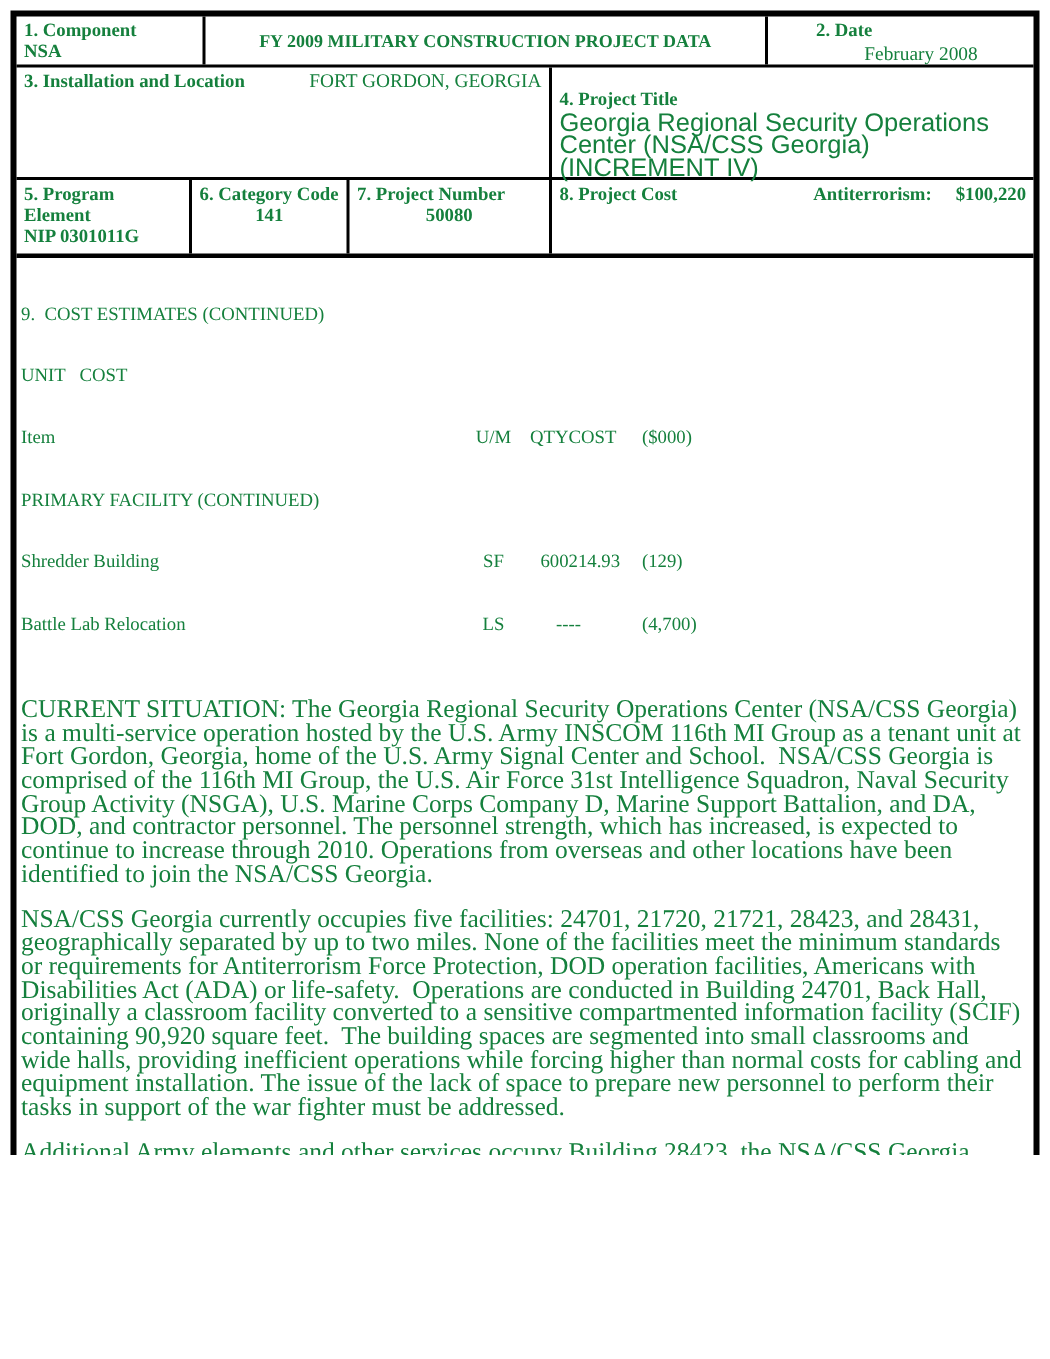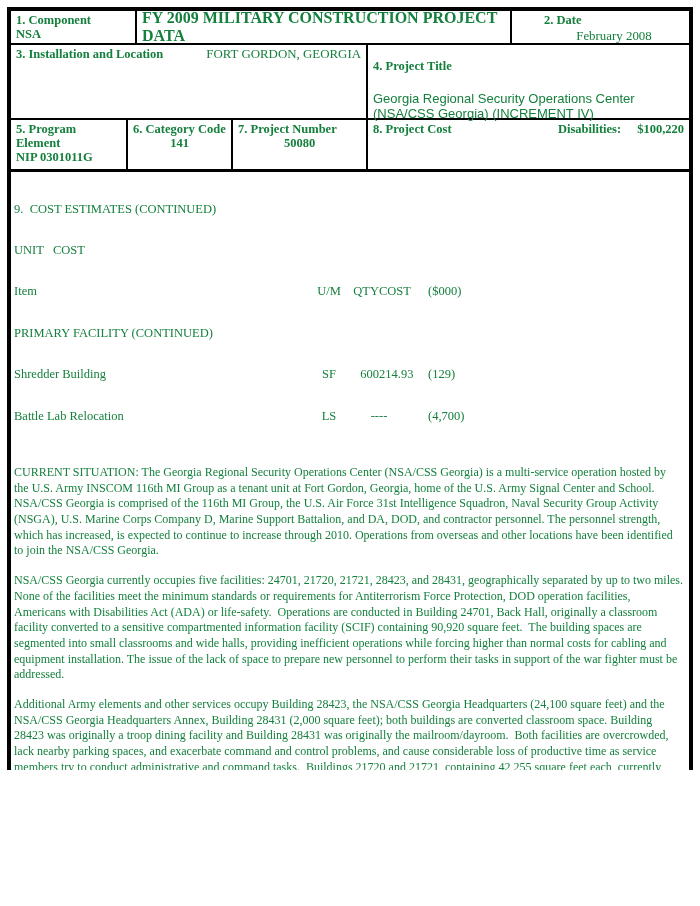--- a/index.html
+++ b/index.html
@@ -30,42 +30,42 @@
 
   .r3 { height:52px; }
   .c-pe { width:117px; }
   .c-cc { width:105px; }
   .c-pn { width:135px; }
   .c-pc { flex:1; display:flex; justify-content:space-between; padding-bottom:3px; }
 
   .label { font-weight:bold; font-size:12.5px; line-height:14px; }
   .val-bold { font-weight:bold; font-size:12.5px; line-height:14px; }
   .val-plain { font-size:12.9px; line-height:15px; }
-  .doc-title { font-weight:bold; font-size:16px; text-align:left; }
+  .doc-title { font-weight:bold; font-size:12px; text-align:left; }
   .date-val { text-align:center; font-size:12.9px; margin-top:2px; }
   .center { text-align:center; }
   .ptitle-val {
-    font-family:"Liberation Sans", sans-serif; font-size:13px; line-height:15px;
-    margin-top:18px; font-weight:normal;
+    font-family:"Liberation Sans", sans-serif; font-size:17px; line-height:15px;
+    margin-top:1px; font-weight:normal;
   }
   .approp { display:flex; font-weight:bold; font-size:12.5px; }
   .approp .gap { width:16px; }
 
   .sec9 { padding:3px 6px 0 3px; font-size:12.5px; line-height:13.8px; white-space:pre-wrap; }
   .sec9 .line { white-space:pre-wrap; }
   .cost-row { display:flex; white-space:pre; }
   .col-item { width:295px; }
   .col-um  { width:40px; text-align:center; }
   .col-qty { width:30px; text-align:right; }
   .col-cost{ width:49px; text-align:left; }
   .col-amt { width:45px; text-align:left; }
 
   .bodytext { padding:0 6px 0 3px; }
   .para {
-    margin:14px 0 0 0; font-size:12px; line-height:15.7px;
+    margin:14px 0 0 0; font-size:17px; line-height:15.7px;
     white-space:pre-wrap; text-align:left;
   }
 </style>
 </head>
 <body>
 
 <div class="page">
   <div class="form-box">
 
     <div class="row r1 hline">
@@ -102,21 +102,21 @@
         <div class="label">6. Category Code</div>
         <div class="val-bold center">141</div>
       </div>
       <div class="cell bdr c-pn">
         <div class="label">7. Project Number</div>
         <div class="val-bold center">50080</div>
       </div>
       <div class="cell c-pc">
         <div class="label">8. Project Cost</div>
         <div class="approp">
-          <span>Disabilities:</span>
+          <span>Antiterrorism:</span>
           <span class="gap"></span>
           <span>$100,220</span>
         </div>
       </div>
     </div>
 
     <div class="sec9">
       <div class="line">9.  COST ESTIMATES (CONTINUED)</div>
       <div class="line">UNIT   COST</div>
       <div class="cost-row">

